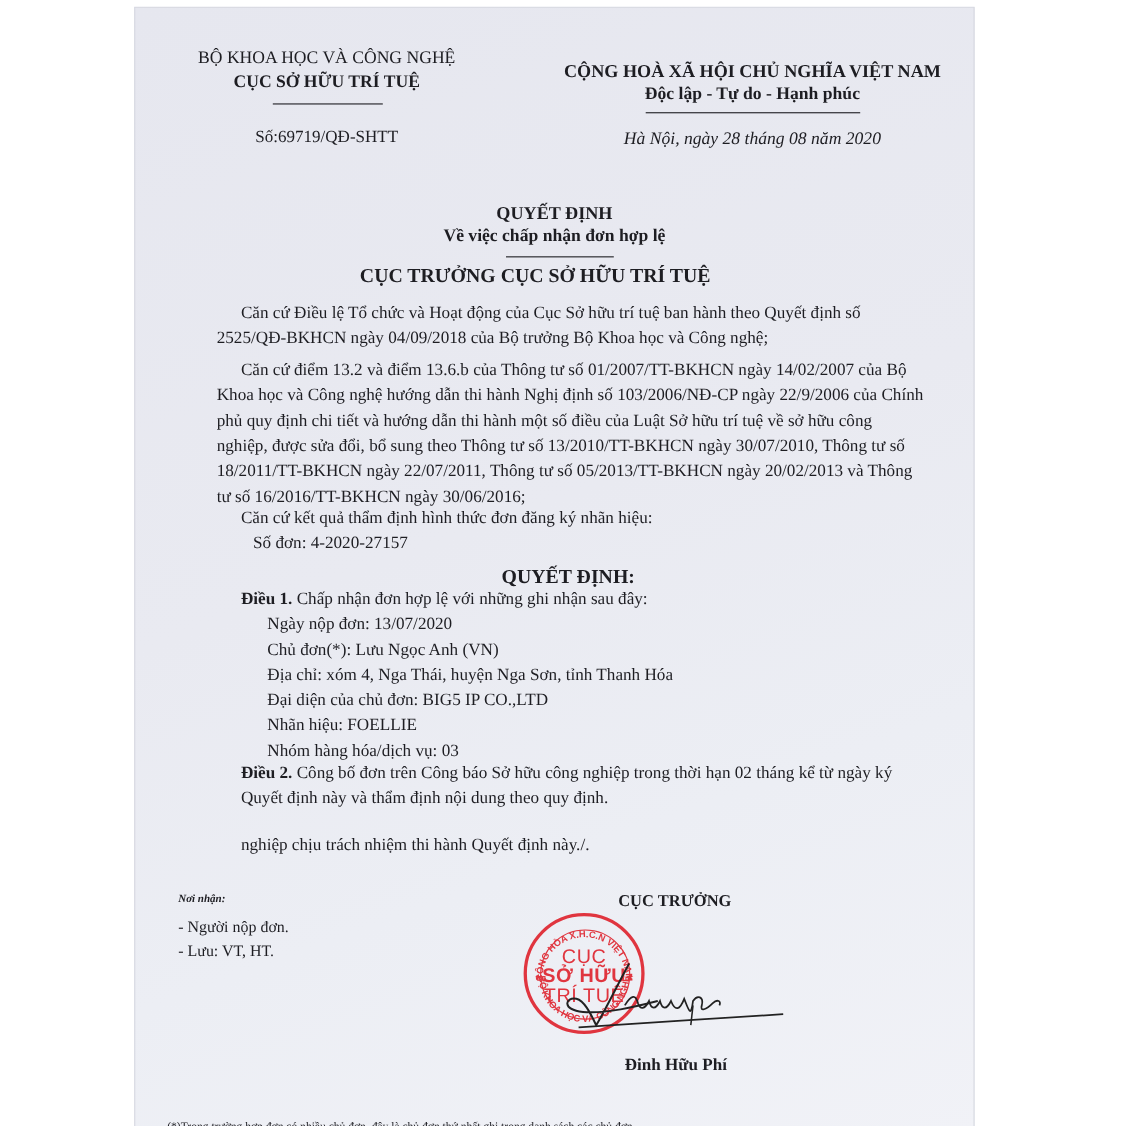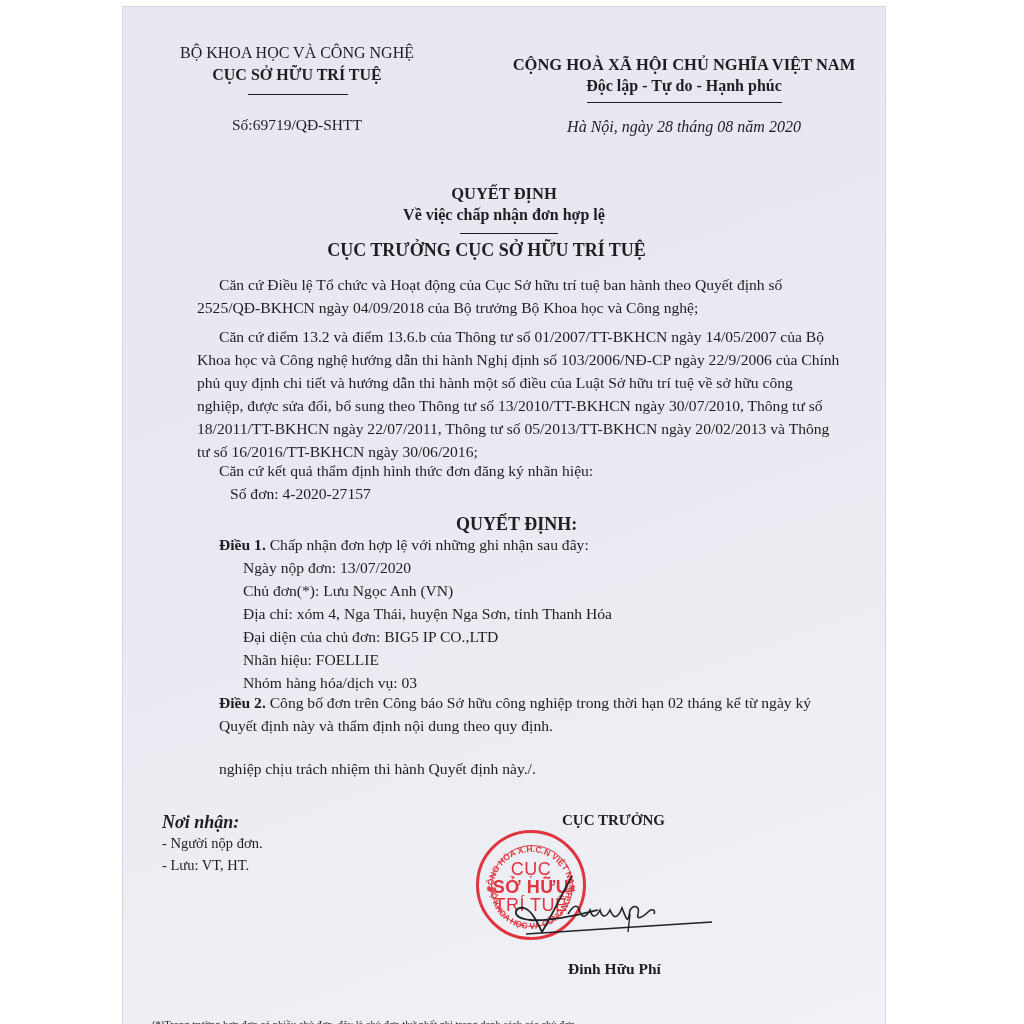--- a/index.html
+++ b/index.html
@@ -83,21 +83,21 @@
   <div class="abs center hdr-right italic" style="top:112px;font-size:16px;">Hà Nội, ngày 28 tháng 08 năm 2020</div>
 
   <div class="abs center bold" style="left:0;width:764px;top:200px;font-size:16px;">Về việc chấp nhận đơn hợp lệ</div>
   <div class="abs center bold" style="left:0;width:764px;top:178px;font-size:16.5px;">QUYẾT ĐỊNH</div>
   <div class="rule" style="left:338px;top:227px;width:98px;"></div>
   <div class="abs center bold" style="left:0;width:729px;top:234px;font-size:18px;">CỤC TRƯỞNG CỤC SỞ HỮU TRÍ TUỆ</div>
 
   <div class="abs body-line p-indent" style="top:270px;">Căn cứ Điều lệ Tổ chức và Hoạt động của Cục Sở hữu trí tuệ ban hành theo Quyết định số</div>
   <div class="abs body-line p-left" style="top:293px;">2525/QĐ-BKHCN ngày 04/09/2018 của Bộ trưởng Bộ Khoa học và Công nghệ;</div>
 
-  <div class="abs body-line p-indent" style="top:322px;">Căn cứ điểm 13.2 và điểm 13.6.b của Thông tư số 01/2007/TT-BKHCN ngày 14/05/2007 của Bộ</div>
+  <div class="abs body-line p-indent" style="top:322px;">Căn cứ điểm 13.2 và điểm 13.6.b của Thông tư số 01/2007/TT-BKHCN ngày 14/02/2007 của Bộ</div>
   <div class="abs body-line p-left" style="top:345px;">Khoa học và Công nghệ hướng dẫn thi hành Nghị định số 103/2006/NĐ-CP ngày 22/9/2006 của Chính</div>
   <div class="abs body-line p-left" style="top:368px;">phủ quy định chi tiết và hướng dẫn thi hành một số điều của Luật Sở hữu trí tuệ về sở hữu công</div>
   <div class="abs body-line p-left" style="top:391px;">nghiệp, được sửa đổi, bổ sung theo Thông tư số 13/2010/TT-BKHCN ngày 30/07/2010, Thông tư số</div>
   <div class="abs body-line p-left" style="top:414px;">18/2011/TT-BKHCN ngày 22/07/2011, Thông tư số 05/2013/TT-BKHCN ngày 20/02/2013 và Thông</div>
   <div class="abs body-line p-left" style="top:437px;">tư số 16/2016/TT-BKHCN ngày 30/06/2016;</div>
 
   <div class="abs body-line p-indent" style="top:456px;">Căn cứ kết quả thẩm định hình thức đơn đăng ký nhãn hiệu:</div>
   <div class="abs body-line p-indent" style="top:479px;left:108px;">Số đơn: 4-2020-27157</div>
 
   <div class="abs bold" style="left:334px;top:508px;font-size:18px;">QUYẾT ĐỊNH:</div>
@@ -112,21 +112,21 @@
   <div class="abs body-line p-sub" style="top:645px;">Nhãn hiệu: FOELLIE</div>
   <div class="abs body-line p-sub" style="top:668px;">Nhóm hàng hóa/dịch vụ: 03</div>
 
   <div class="abs body-line p-indent" style="top:688px;">
     <span class="bold">Điều 2.</span><span> Công bố đơn trên Công báo Sở hữu công nghiệp trong thời hạn 02 tháng kể từ ngày ký</span>
   </div>
   <div class="abs body-line p-indent" style="top:711px;">Quyết định này và thẩm định nội dung theo quy định.</div>
 
   <div class="abs body-line p-indent" style="top:754px;">nghiệp chịu trách nhiệm thi hành Quyết định này./.</div>
 
-  <div class="abs bold italic" style="left:40px;top:806px;font-size:18px;">Nơi nhận:</div>
+  <div class="abs bold italic" style="left:40px;top:806px;font-size:10px;">Nơi nhận:</div>
   <div class="abs" style="left:40px;top:829px;font-size:14.5px;">- Người nộp đơn.</div>
   <div class="abs" style="left:40px;top:851px;font-size:14.5px;">- Lưu: VT, HT.</div>
 
   <div class="abs bold" style="left:440px;top:806px;font-size:15px;">CỤC TRƯỞNG</div>
 
   <div class="stamp">
     <svg class="stamp-ring" width="110" height="110" viewBox="0 0 110 110">
       <defs>
         <path id="arcTop" d="M 17 60 A 38 38 0 0 1 93 60"></path>
         <path id="arcBot" d="M 14 58 A 41 41 0 0 0 96 58"></path>

